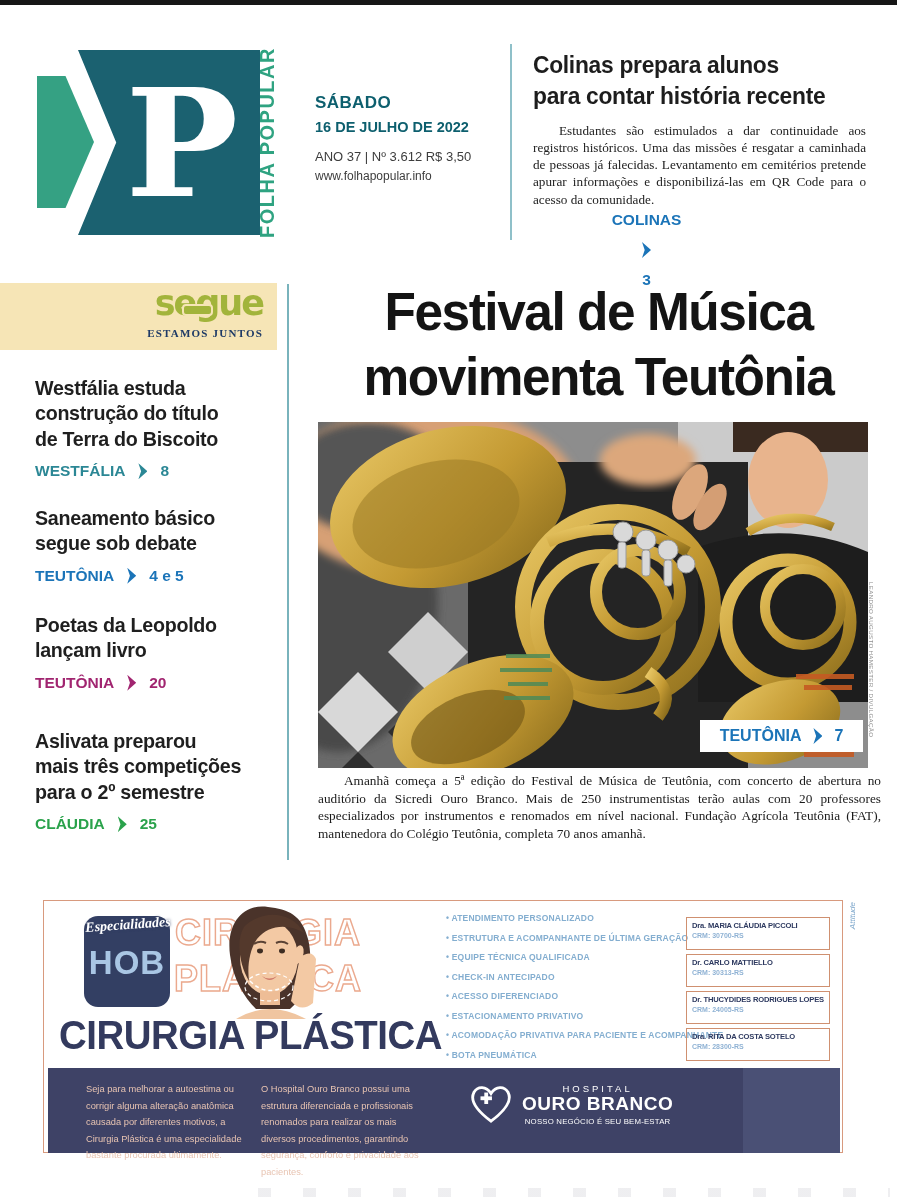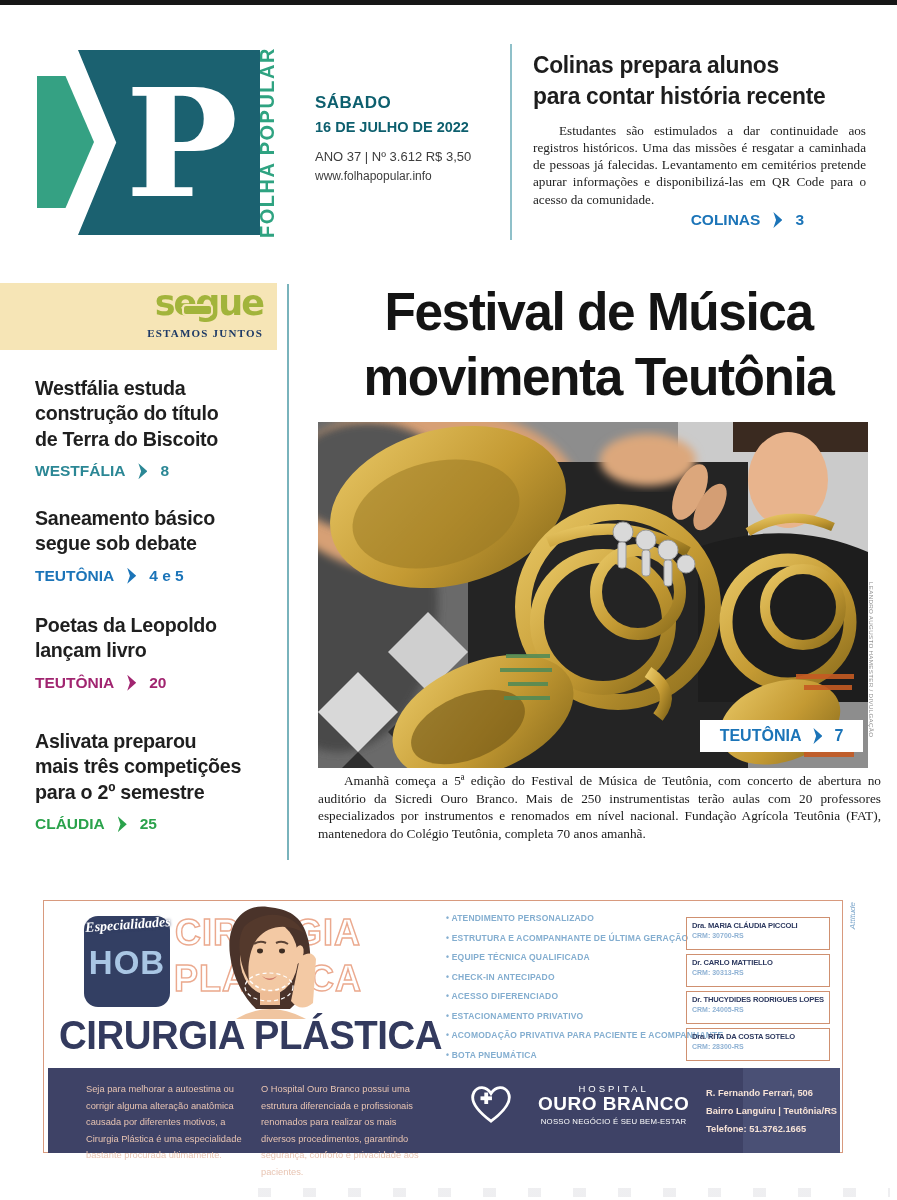--- a/index.html
+++ b/index.html
@@ -27,21 +27,21 @@
 
   
   #ts-title{left:533px;top:50px;width:340px;font-size:24px;font-weight:bold;color:#1d1d1d;
     line-height:1.28;letter-spacing:-.3px;transform:scaleX(.95);transform-origin:left top;}
   #ts-title span{display:block;}
   #ts-body{left:533px;top:122px;width:333px;font-family:"Liberation Serif",serif;font-size:13.2px;
     line-height:1.3;text-align:justify;text-indent:26px;color:#222;}
   .ptag{display:flex;align-items:center;gap:13px;font-weight:bold;}
   .arr{width:9px;height:16px;background:currentColor;
     clip-path:polygon(0 0,100% 50%,0 100%,30% 50%);flex:0 0 auto;}
-  #ts-tag{left:519px;top:211px;width:285px;justify-content:flex-end;font-size:15.5px;color:#1b74b8;}
+  #ts-tag{left:504px;top:211px;width:285px;justify-content:center;font-size:15.5px;color:#1b74b8;flex-direction:column;}
 
   
   #mid-divider{left:287px;top:284px;width:2px;height:576px;background:#79b3bc;}
   #coopop-box{left:0;top:283px;width:277px;height:67px;background:#f6e5b6;}
   #coopop-name{position:absolute;right:14px;top:0px;font-family:"DejaVu Sans",sans-serif;
     font-size:35px;font-weight:bold;color:#a2b43b;letter-spacing:-2px;}
   #coopop-bar{position:absolute;right:64px;top:21px;width:27px;height:8px;background:#a2b43b;
     border-radius:4px;border:2px solid #f6e5b6;}
   #coopop-tagline{position:absolute;right:14px;top:44px;font-family:"Liberation Serif",serif;
     font-size:11px;font-weight:bold;color:#1e3a66;letter-spacing:1.2px;}
@@ -88,21 +88,21 @@
   .doc-name{font-size:8px;font-weight:bold;color:#2e3a60;white-space:nowrap;letter-spacing:-.2px;
     transform:scaleX(.95);transform-origin:left top;}
   .doc-crm{font-size:7px;font-weight:bold;color:#8fb2d4;margin-top:2px;}
   #agency{left:848px;top:902px;writing-mode:vertical-rl;transform:rotate(180deg);
     font-size:8px;font-style:italic;color:#7fa8cc;}
   #ad-footer{left:4px;top:167px;width:792px;height:85px;background:#3e4266;}
   #panel-light{position:absolute;left:695px;top:0;width:97px;height:85px;background:#4a5075;}
   .f-col{position:absolute;top:13px;font-size:9.3px;line-height:1.78;color:#e8c4b2;}
   #f-col1{left:38px;width:160px;}
   #f-col2{left:213px;width:172px;}
-  #f-logo{position:absolute;left:420px;top:15px;display:flex;gap:24px;align-items:center;color:#fff;}
+  #f-logo{position:absolute;left:420px;top:15px;display:flex;gap:8px;align-items:center;color:#fff;}
   #f-logo .txt{text-align:center;}
   #f-hosp-small{font-size:9.5px;letter-spacing:3px;}
   #f-hosp-name{font-size:19px;font-weight:bold;letter-spacing:.5px;line-height:1.1;}
   #f-hosp-tag{font-size:7.8px;letter-spacing:.2px;margin-top:2px;}
   #f-contact{position:absolute;left:658px;top:16px;font-size:9.3px;font-weight:bold;
     color:#f6e2d6;line-height:1.95;white-space:nowrap;}
 
   #ghost-row{left:258px;top:1188px;width:632px;height:9px;opacity:.75;
     background:repeating-linear-gradient(90deg,#e9e9ec 0 13px,transparent 13px 45px);}
 </style>
@@ -345,24 +345,19 @@
           <path d="M24,40 C8,28 2,18 6,10 C10,3 19,3 24,11 C29,3 38,3 42,10 C46,18 40,28 24,40 Z" fill="none" stroke="#ffffff" stroke-width="3"></path>
           <rect x="13" y="14" width="12" height="4" fill="#ffffff"></rect>
           <rect x="17" y="10" width="4" height="12" fill="#ffffff"></rect>
         </svg>
         <div class="txt">
           <div id="f-hosp-small">HOSPITAL</div>
           <div id="f-hosp-name">OURO BRANCO</div>
           <div id="f-hosp-tag">NOSSO NEGÓCIO É SEU BEM-ESTAR</div>
         </div>
       </div>
-      <div id="f-contact">
-        <div>R. Fernando Ferrari, 506</div>
-        <div>Bairro Languiru | Teutônia/RS</div>
-        <div>Telefone: 51.3762.1665</div>
-      </div>
     </div>
   </div>
   <div class="abs" id="agency">Attitude</div>
 
   <div class="abs" id="ghost-row"></div>
 
 </div>
 
 </body></html>

